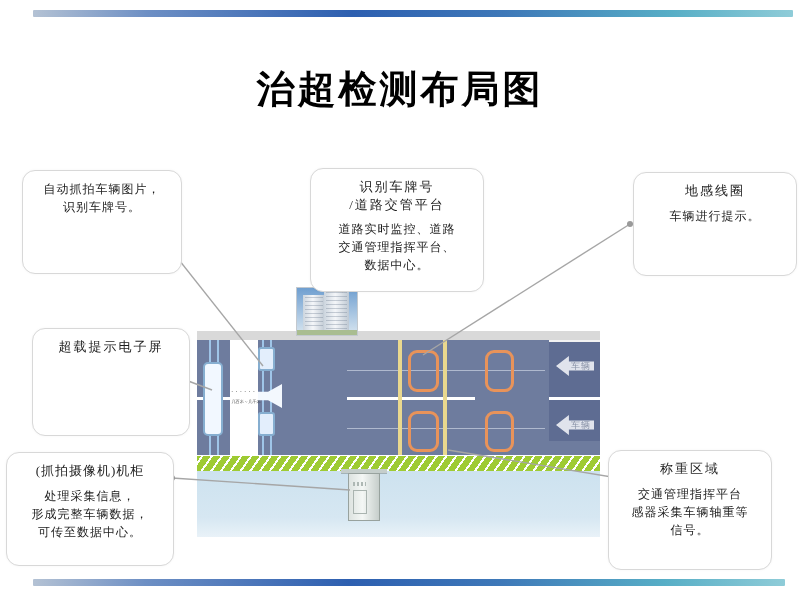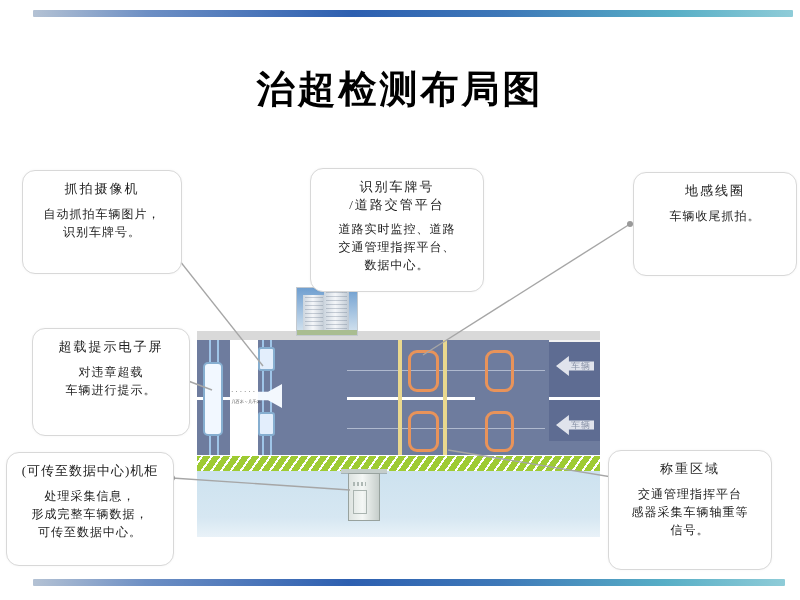--- a/index.html
+++ b/index.html
@@ -154,46 +154,43 @@
       <circle cx="168" cy="246" r="3"></circle>
       <circle cx="175" cy="376" r="3"></circle>
       <circle cx="356" cy="272" r="3"></circle>
       <circle cx="630" cy="224" r="3"></circle>
       <circle cx="172" cy="478" r="3"></circle>
       <circle cx="636" cy="481" r="3"></circle>
     </g>
   </svg>
 
   <div class="callout" style="left:22px;top:170px;width:150px;height:84px">
-    <div class="callout-title">抓拍摄像机</div>
     <div class="callout-body">自动抓拍车辆图片，
 识别车牌号。</div>
   </div>
 
   <div class="callout" style="left:310px;top:168px;width:164px;height:104px">
     <div class="callout-title">识别车牌号
 /道路交管平台</div>
     <div class="callout-body">道路实时监控、道路
 交通管理指挥平台、
 数据中心。</div>
   </div>
 
   <div class="callout" style="left:633px;top:172px;width:154px;height:84px">
     <div class="callout-title">地感线圈</div>
-    <div class="callout-body">车辆收尾抓拍。</div>
+    <div class="callout-body">车辆进行提示。</div>
   </div>
 
   <div class="callout" style="left:32px;top:328px;width:148px;height:88px">
     <div class="callout-title">超载提示电子屏</div>
-    <div class="callout-body">对违章超载
-车辆进行提示。</div>
   </div>
 
   <div class="callout" style="left:6px;top:452px;width:158px;height:94px">
-    <div class="callout-title" style="letter-spacing:1px">(可传至数据中心)机柜</div>
+    <div class="callout-title" style="letter-spacing:1px">(抓拍摄像机)机柜</div>
     <div class="callout-body">处理采集信息，
 形成完整车辆数据，
 可传至数据中心。</div>
   </div>
 
   <div class="callout" style="left:608px;top:450px;width:154px;height:100px">
     <div class="callout-title">称重区域</div>
     <div class="callout-body">交通管理指挥平台
 感器采集车辆轴重等
 信号。</div>

